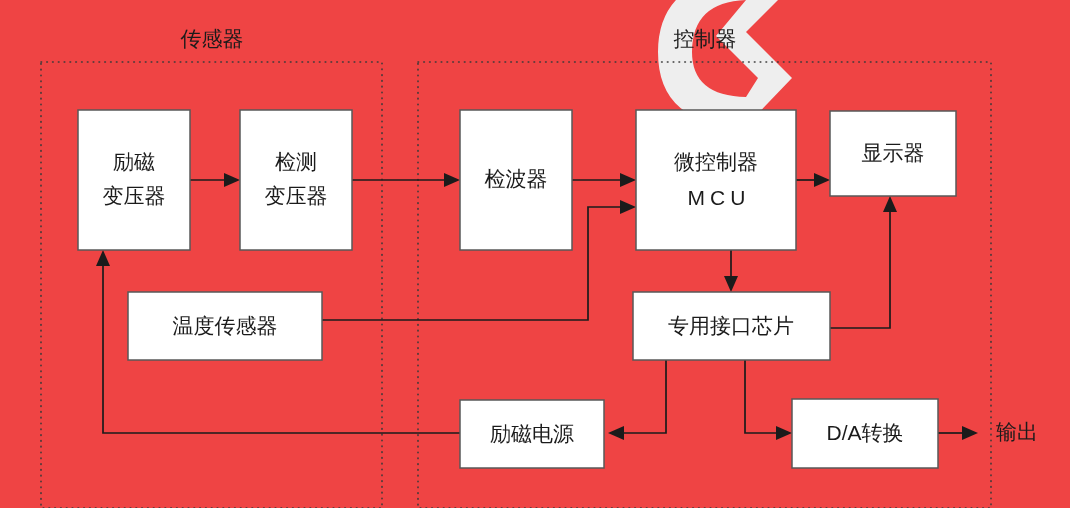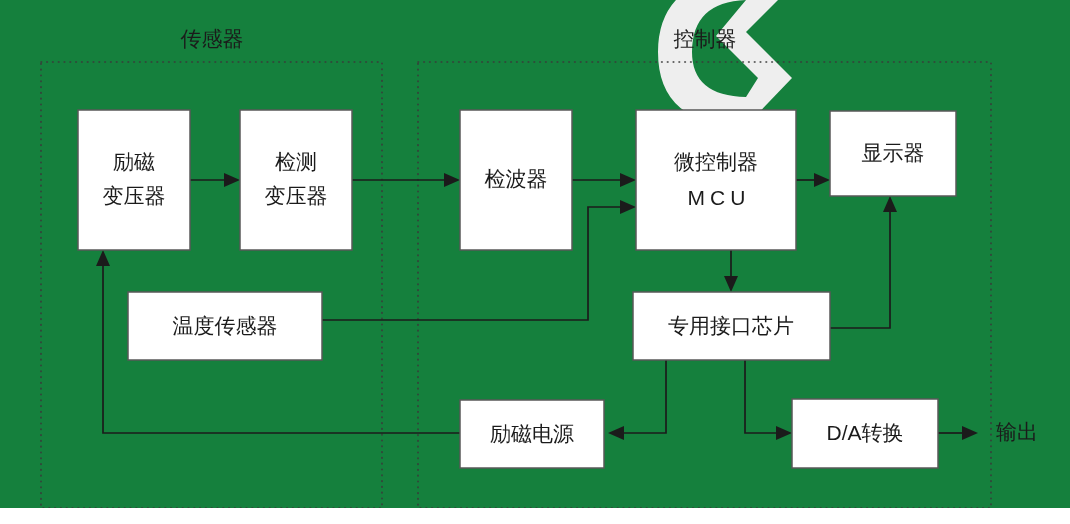--- a/index.html
+++ b/index.html
@@ -7,21 +7,21 @@
     padding: 0;
     background: #ffffff;
   }
   body {
     font-family: "Liberation Sans", "DejaVu Sans", sans-serif;
   }
   #diagram-root {
     position: relative;
     width: 1070px;
     height: 508px;
-    background: #15803d;
+    background: #ef4444;
     overflow: hidden;
   }
   #diagram-svg {
     position: absolute;
     inset: 0;
     width: 1070px;
     height: 524px;
     display: block;
   }
   .grp-border {

